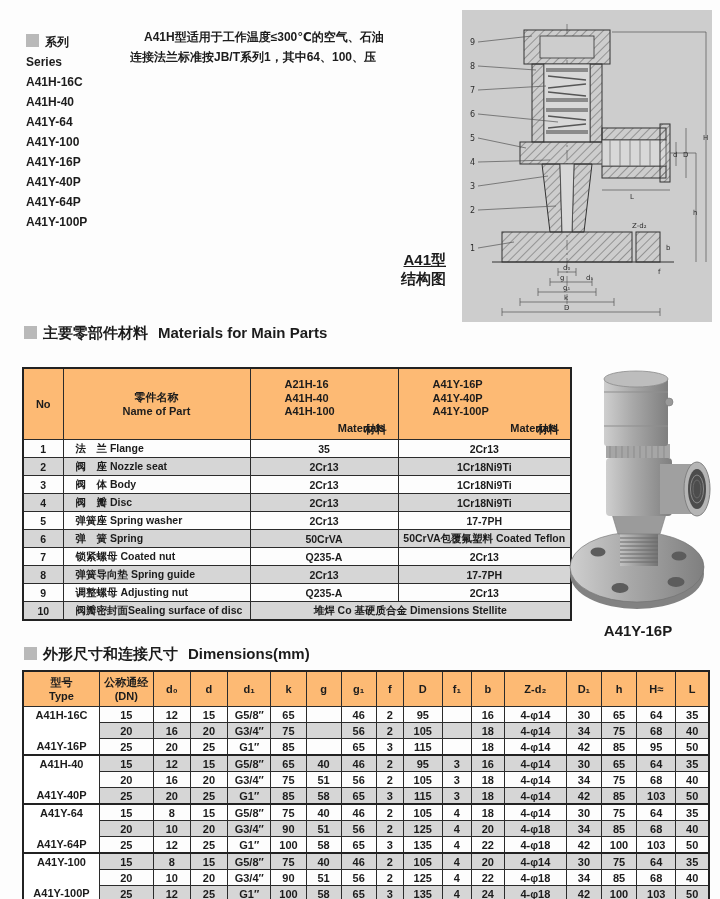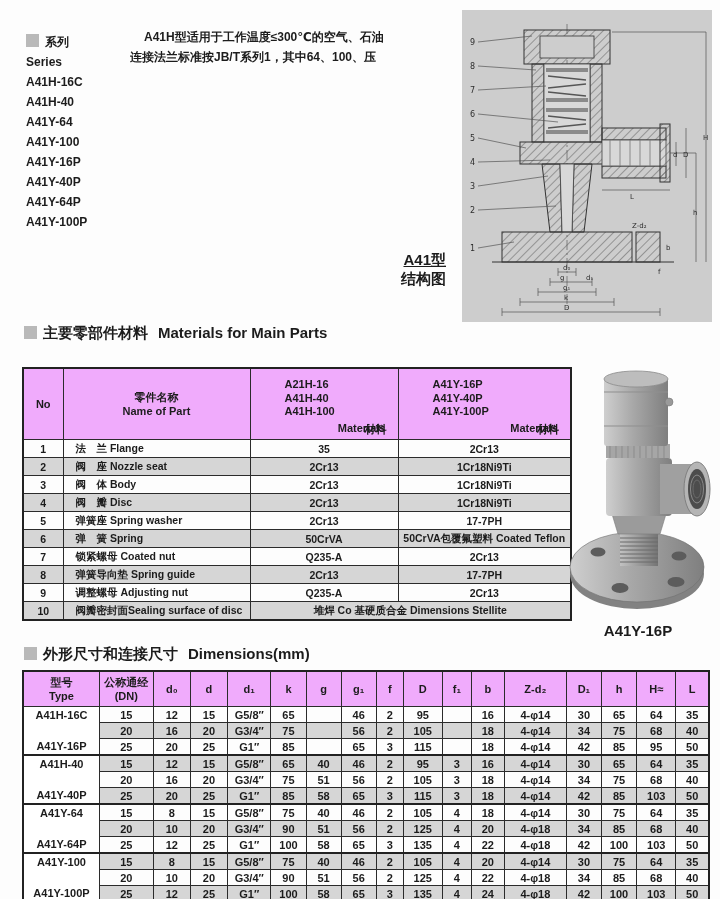--- a/index.html
+++ b/index.html
@@ -25,21 +25,21 @@
 
   
   .section-title{position:absolute;font-size:15px;font-weight:bold;white-space:nowrap;}
   .section-title .en{margin-left:10px;}
   #materials-title{left:24px;top:324px;}
   #dims-title{left:24px;top:645px;}
 
   
   table{border-collapse:collapse;table-layout:fixed;font-weight:bold;color:#1c1c1c;}
   td,th{border:1px solid #2b2b2b;padding:0;text-align:center;white-space:nowrap;}
-  thead th{background:#f0abfc;}
+  thead th{background:#fdba74;}
   .gray{background:#d6d6d6;}
 
   #materials-table{position:absolute;left:22px;top:367px;width:548px;border:2px solid #222;}
   #materials-table td{height:17px;font-size:10.5px;overflow:visible;}
   #materials-table thead th{height:70px;font-size:11px;}
   #materials-table .l{text-align:left;padding-left:12px;}
   .mat-head{position:relative;height:70px;}
   .mat-head .models{text-align:left;padding-left:34px;padding-top:9px;font-size:11px;line-height:13.5px;}
   .mat-head .zh{position:absolute;top:10px;right:11px;margin-top:43px;}
   .mat-head .en{position:absolute;bottom:5px;right:12px;}

